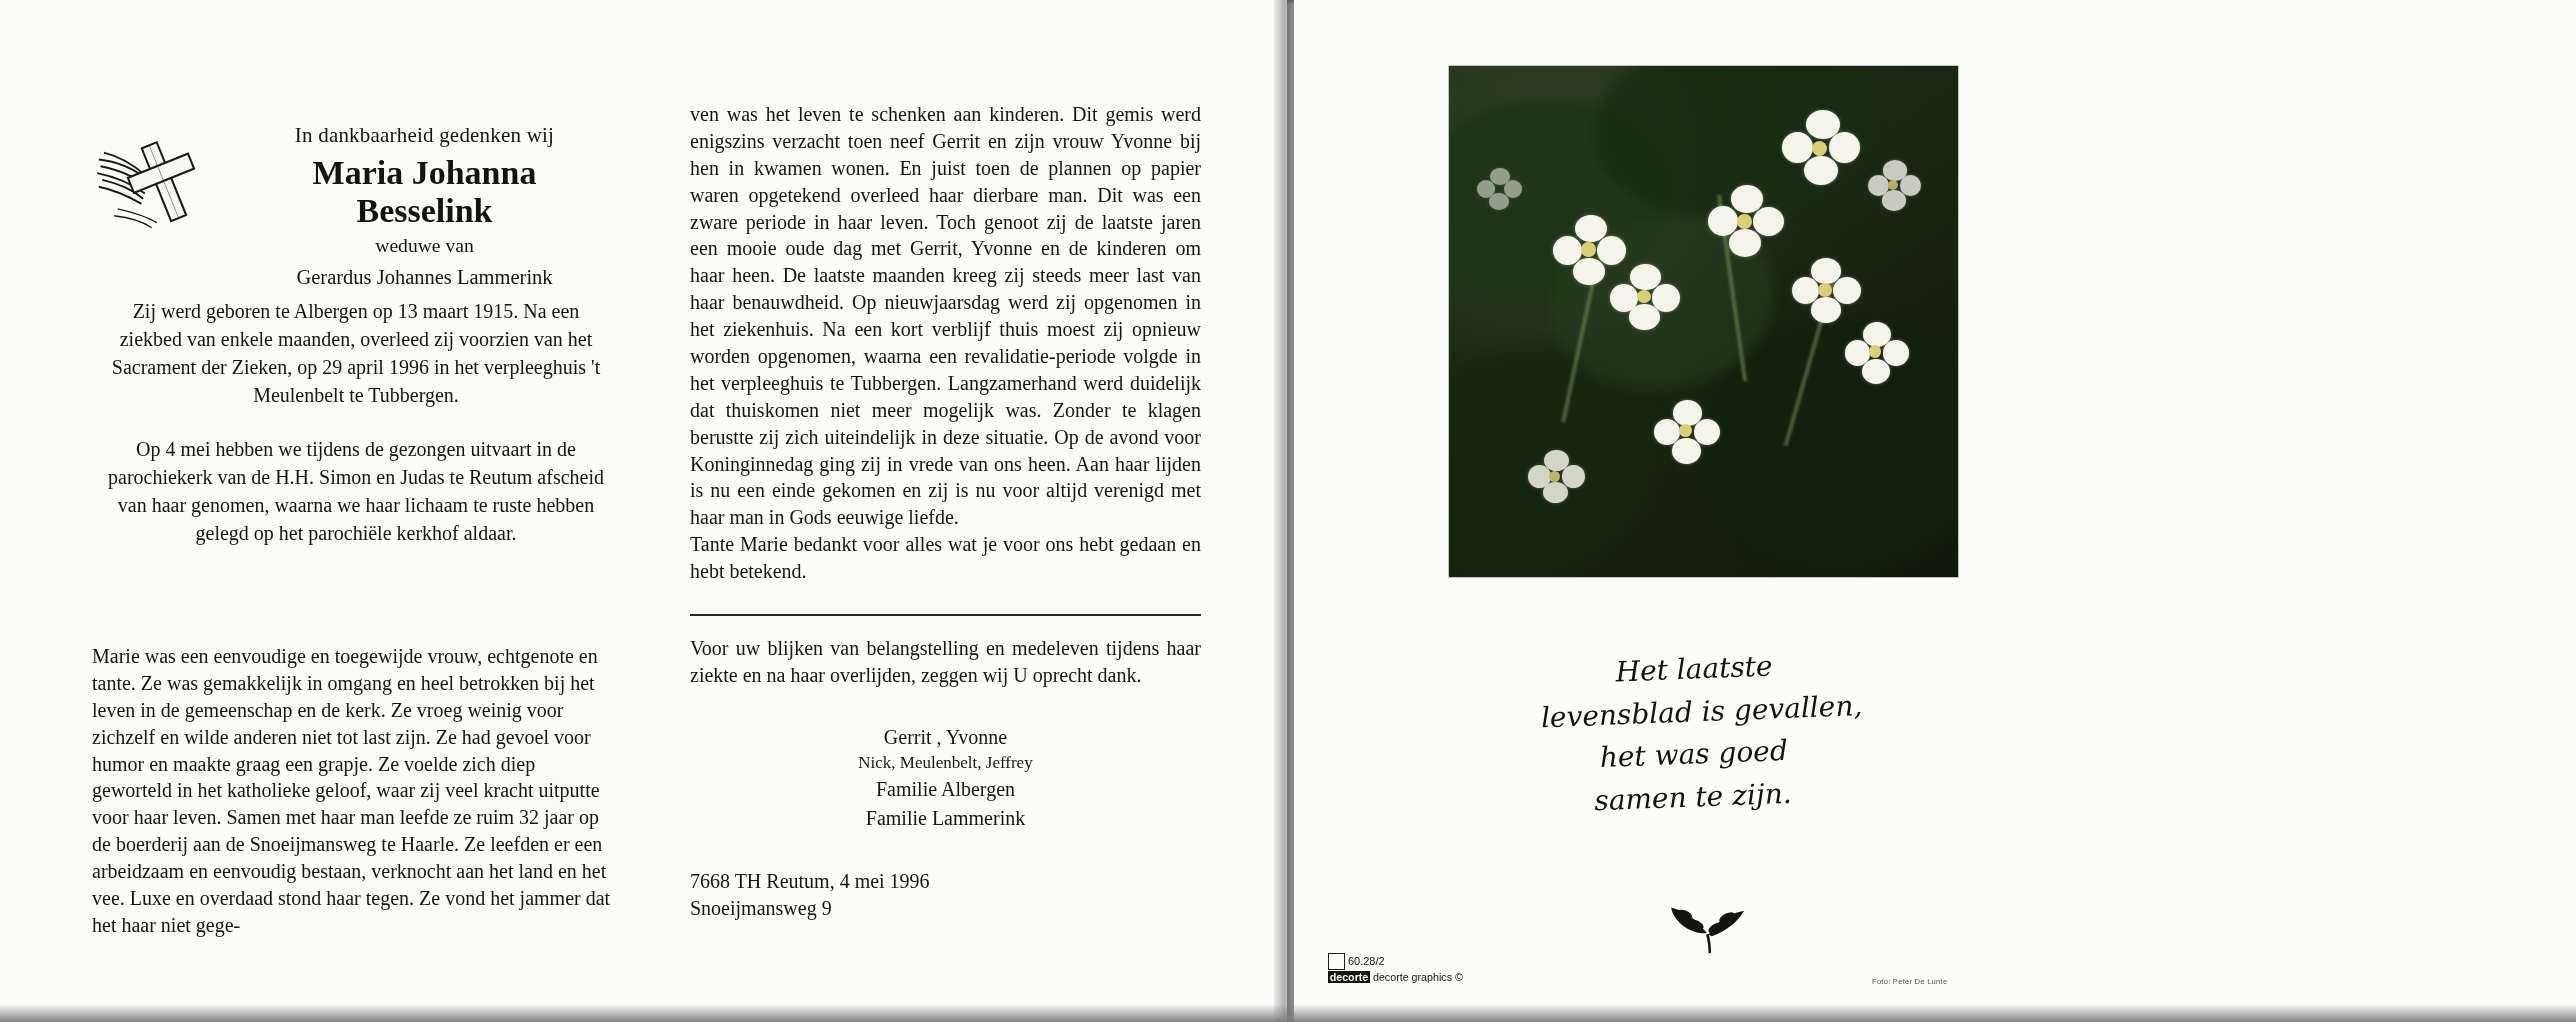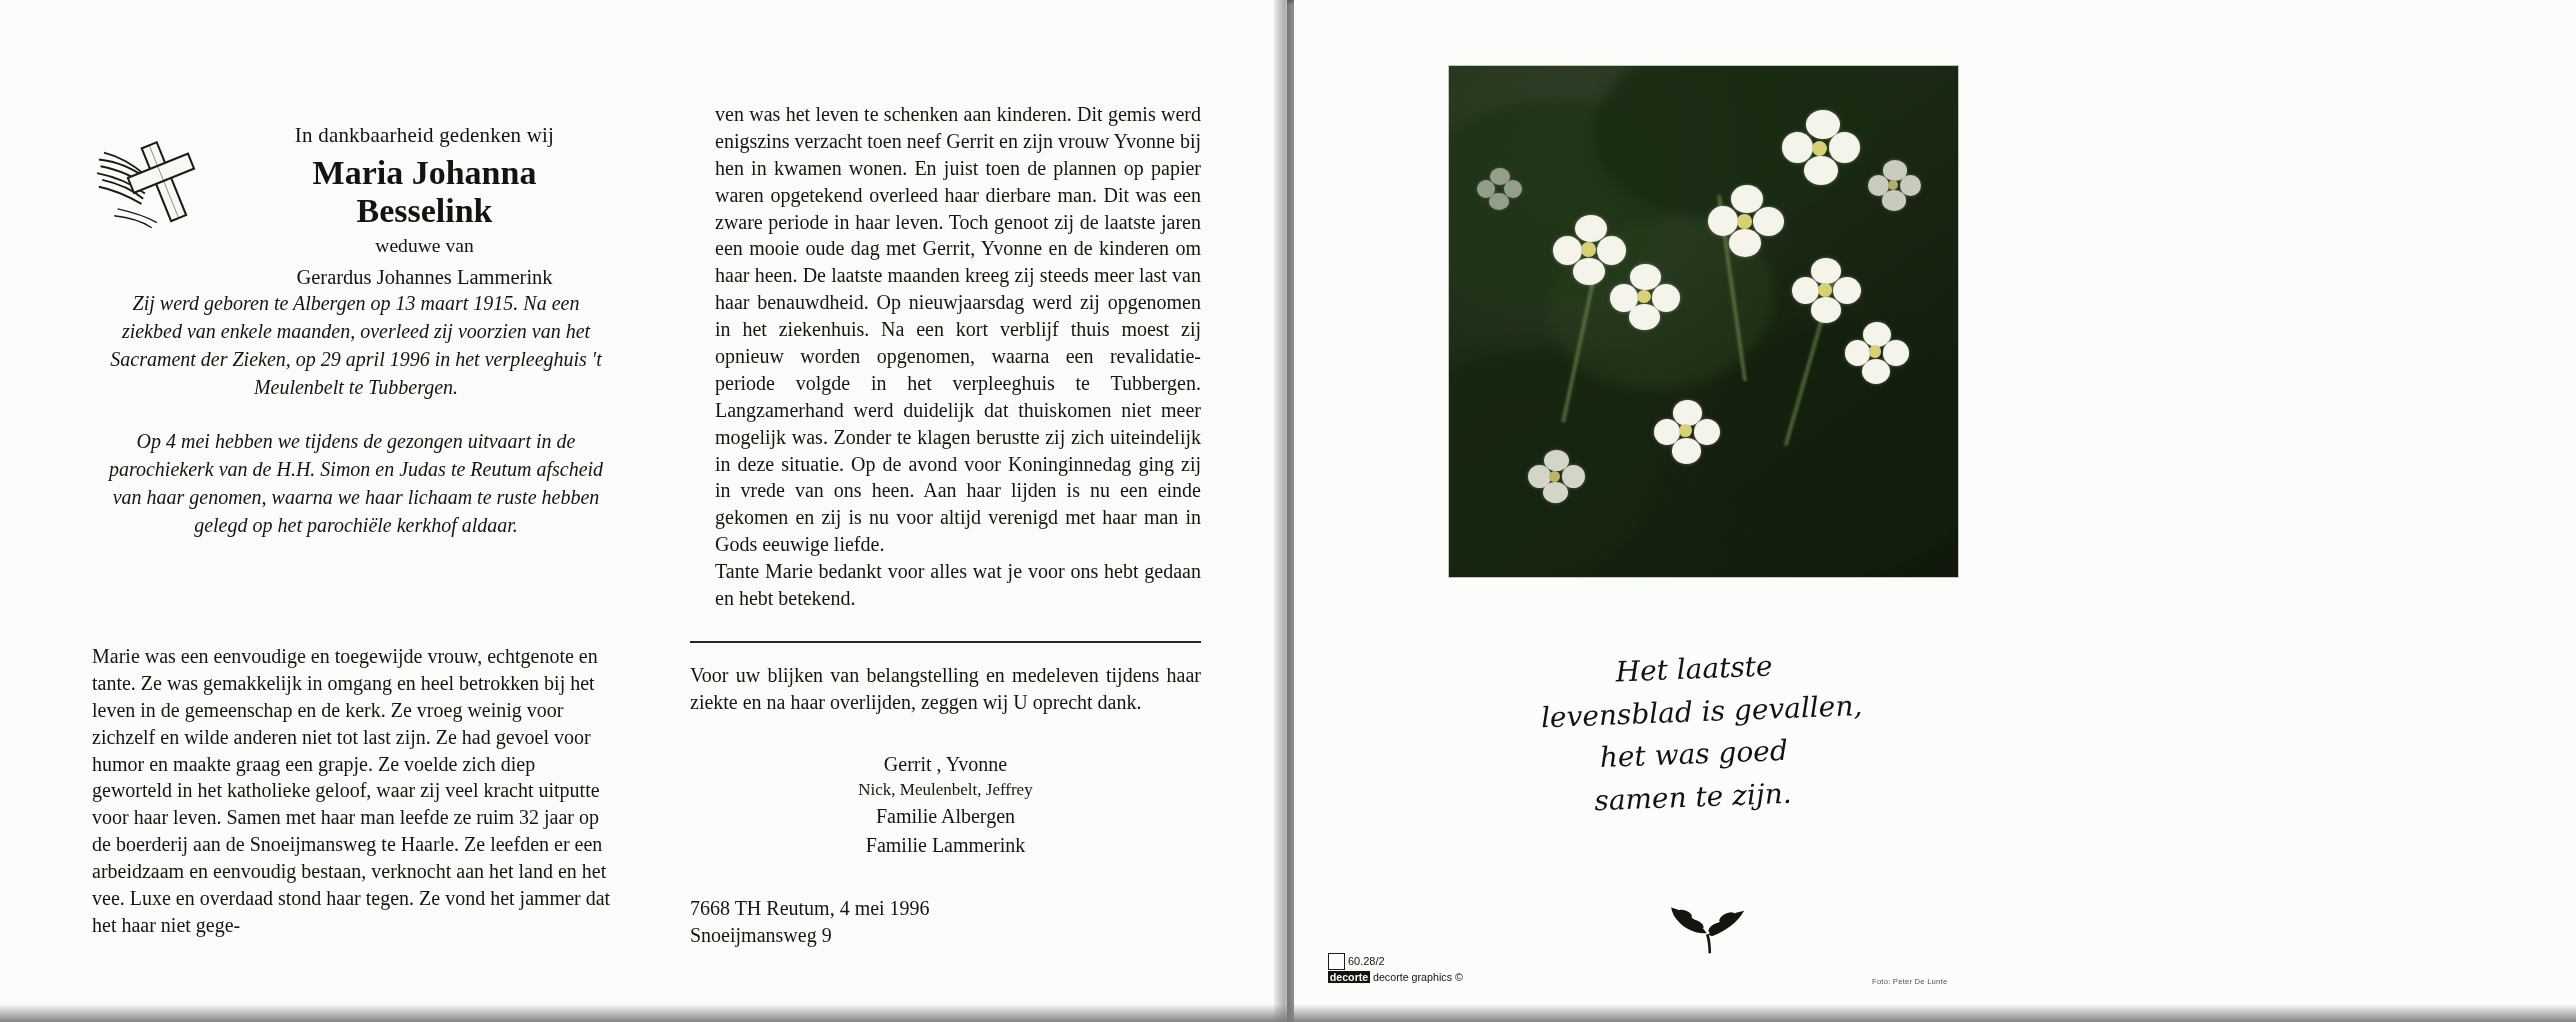--- a/index.html
+++ b/index.html
@@ -87,24 +87,23 @@
     font-size: 19.6px;
     margin-top: 5.1px;
   }
   .ln-spouse {
     font-size: 20.5px;
     margin-top: 9px;
   }
   .italic-block {
     position: absolute;
     left: 8.5px;
-    top: 188px;
+    top: 196px;
     width: 511px;
     text-align: center;
-    font-style: italic;
     font-size: 20px;
     line-height: 1.40;
     color: #16140f;
   }
   .italic-block p { margin: 0; }
   .italic-block p + p { margin-top: 25.6px; }
 
   .body-left {
     position: absolute;
     left: 0px;
@@ -123,21 +122,20 @@
     left: 690px;
     top: 101px;
     width: 511px;
   }
   .body-right {
     font-size: 20px;
     line-height: 1.345;
     color: #17150f;
     text-align: justify;
     text-justify: inter-word;
-    margin-left: 25px;
   }
   .body-right p { margin: 0; }
   .rule {
     width: 511px;
     height: 1.7px;
     background: #2a2720;
     margin: 29px 0 19px 0;
   }
   .thanks {
     font-size: 20px;

